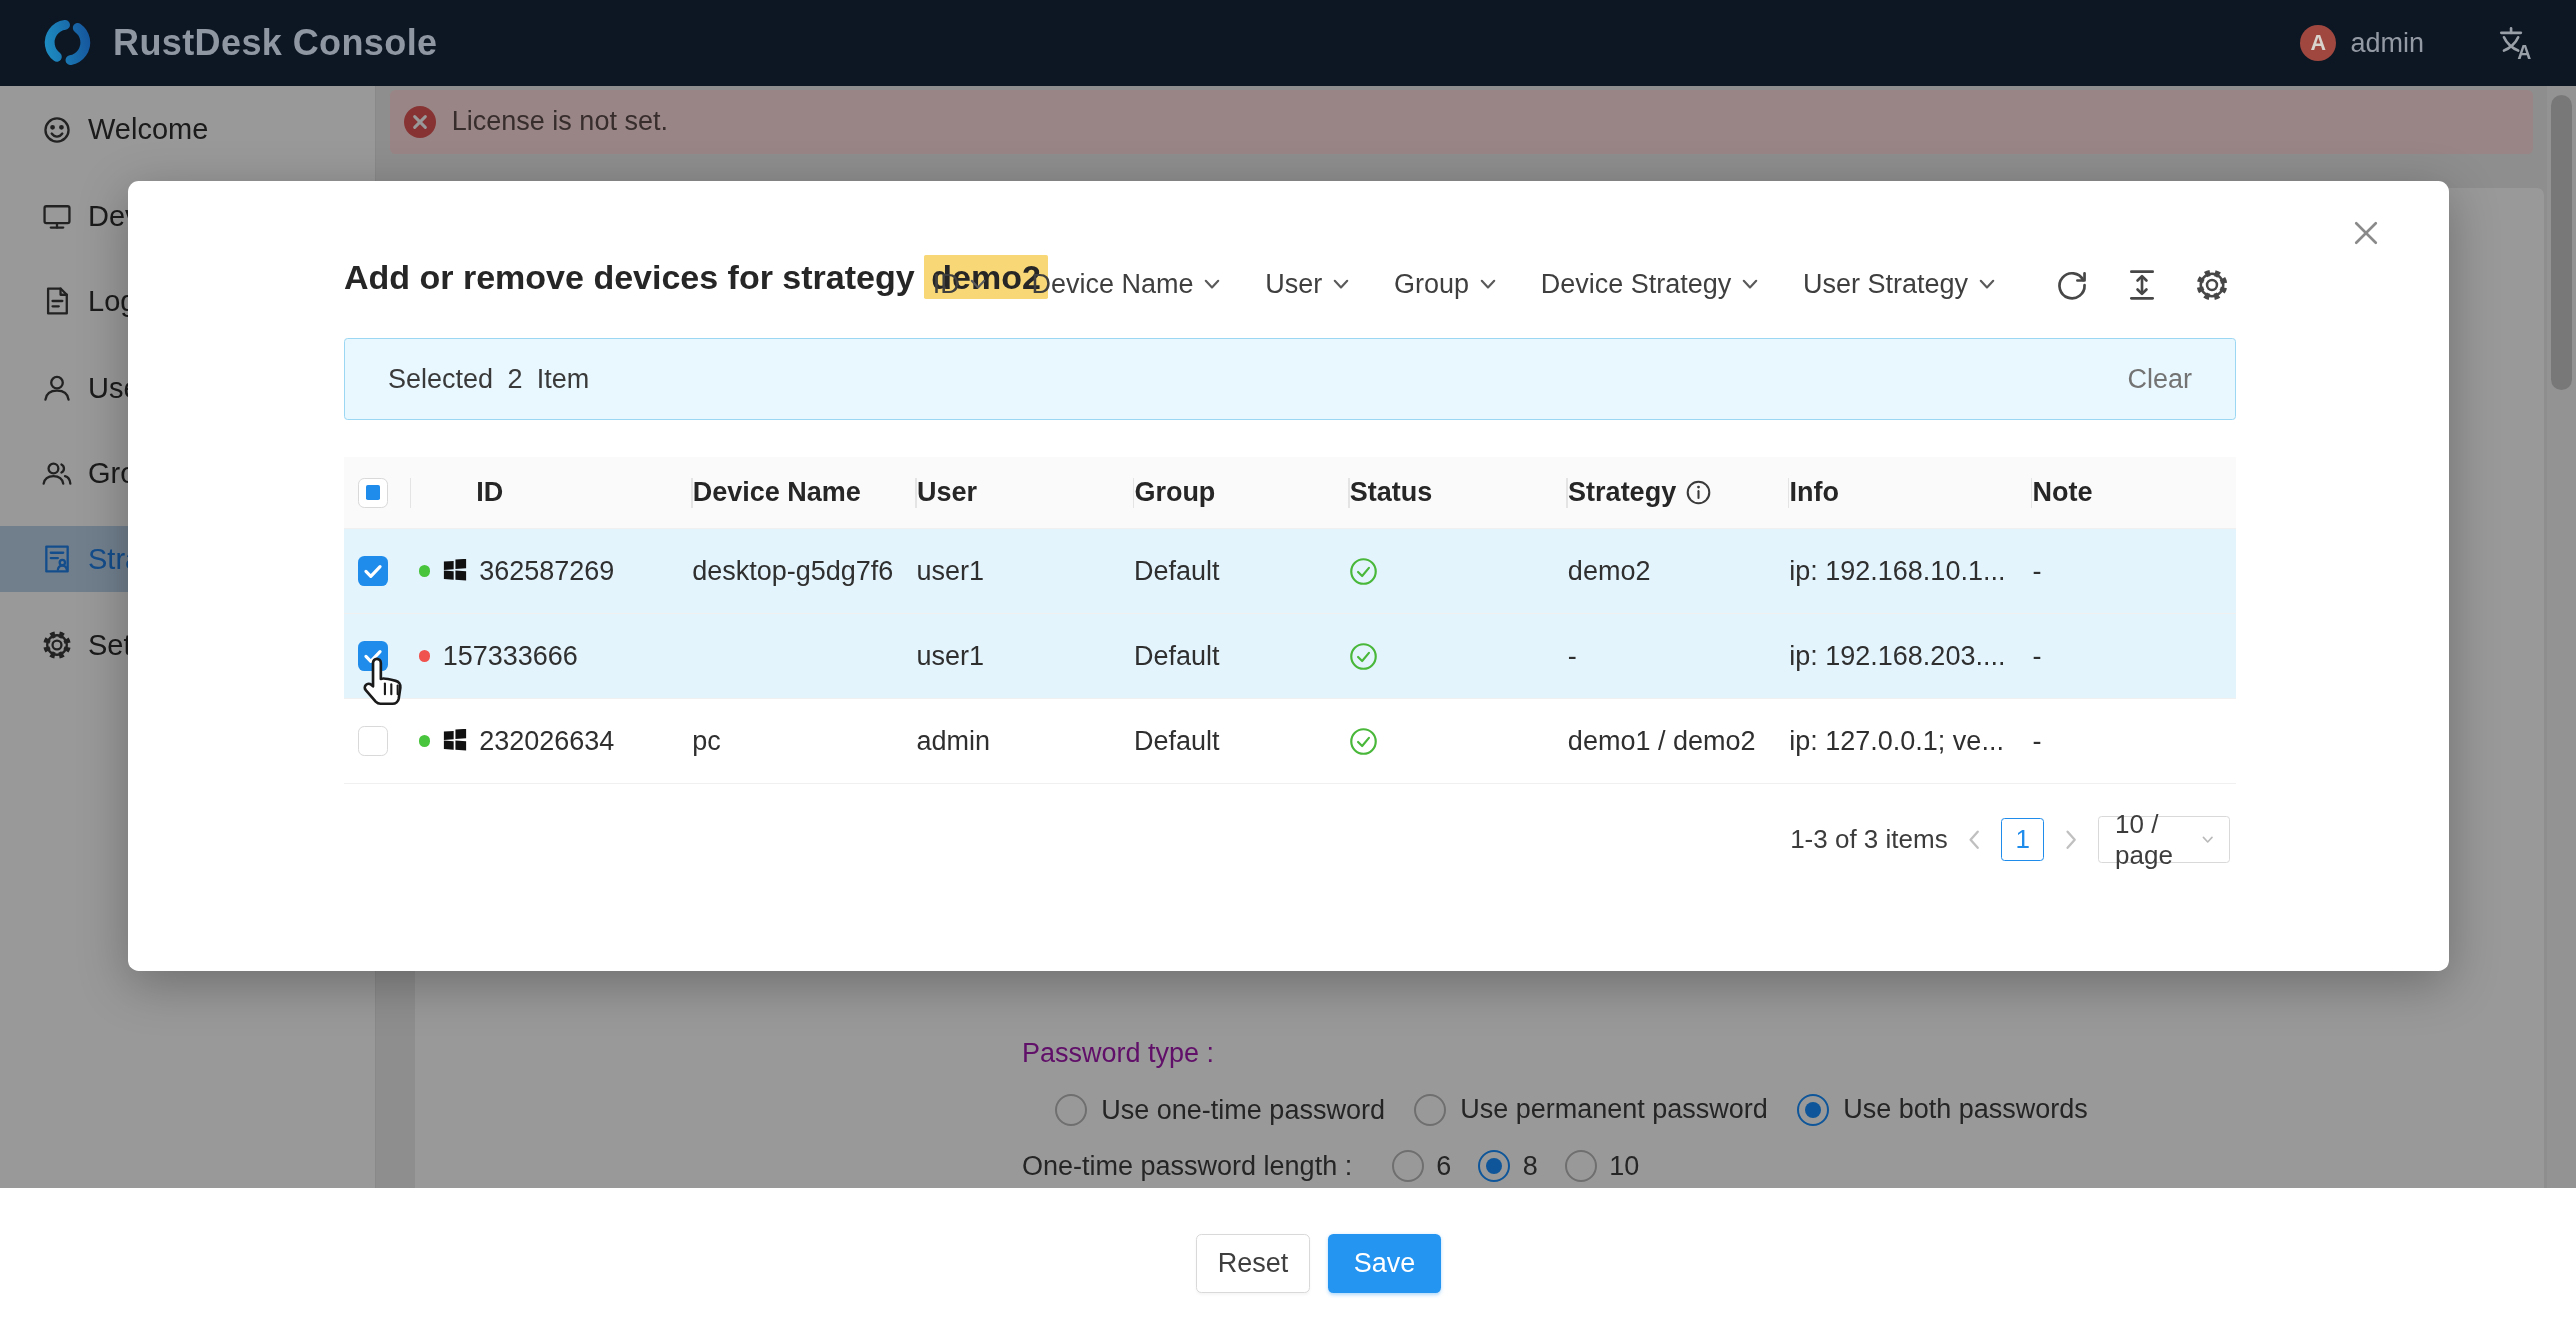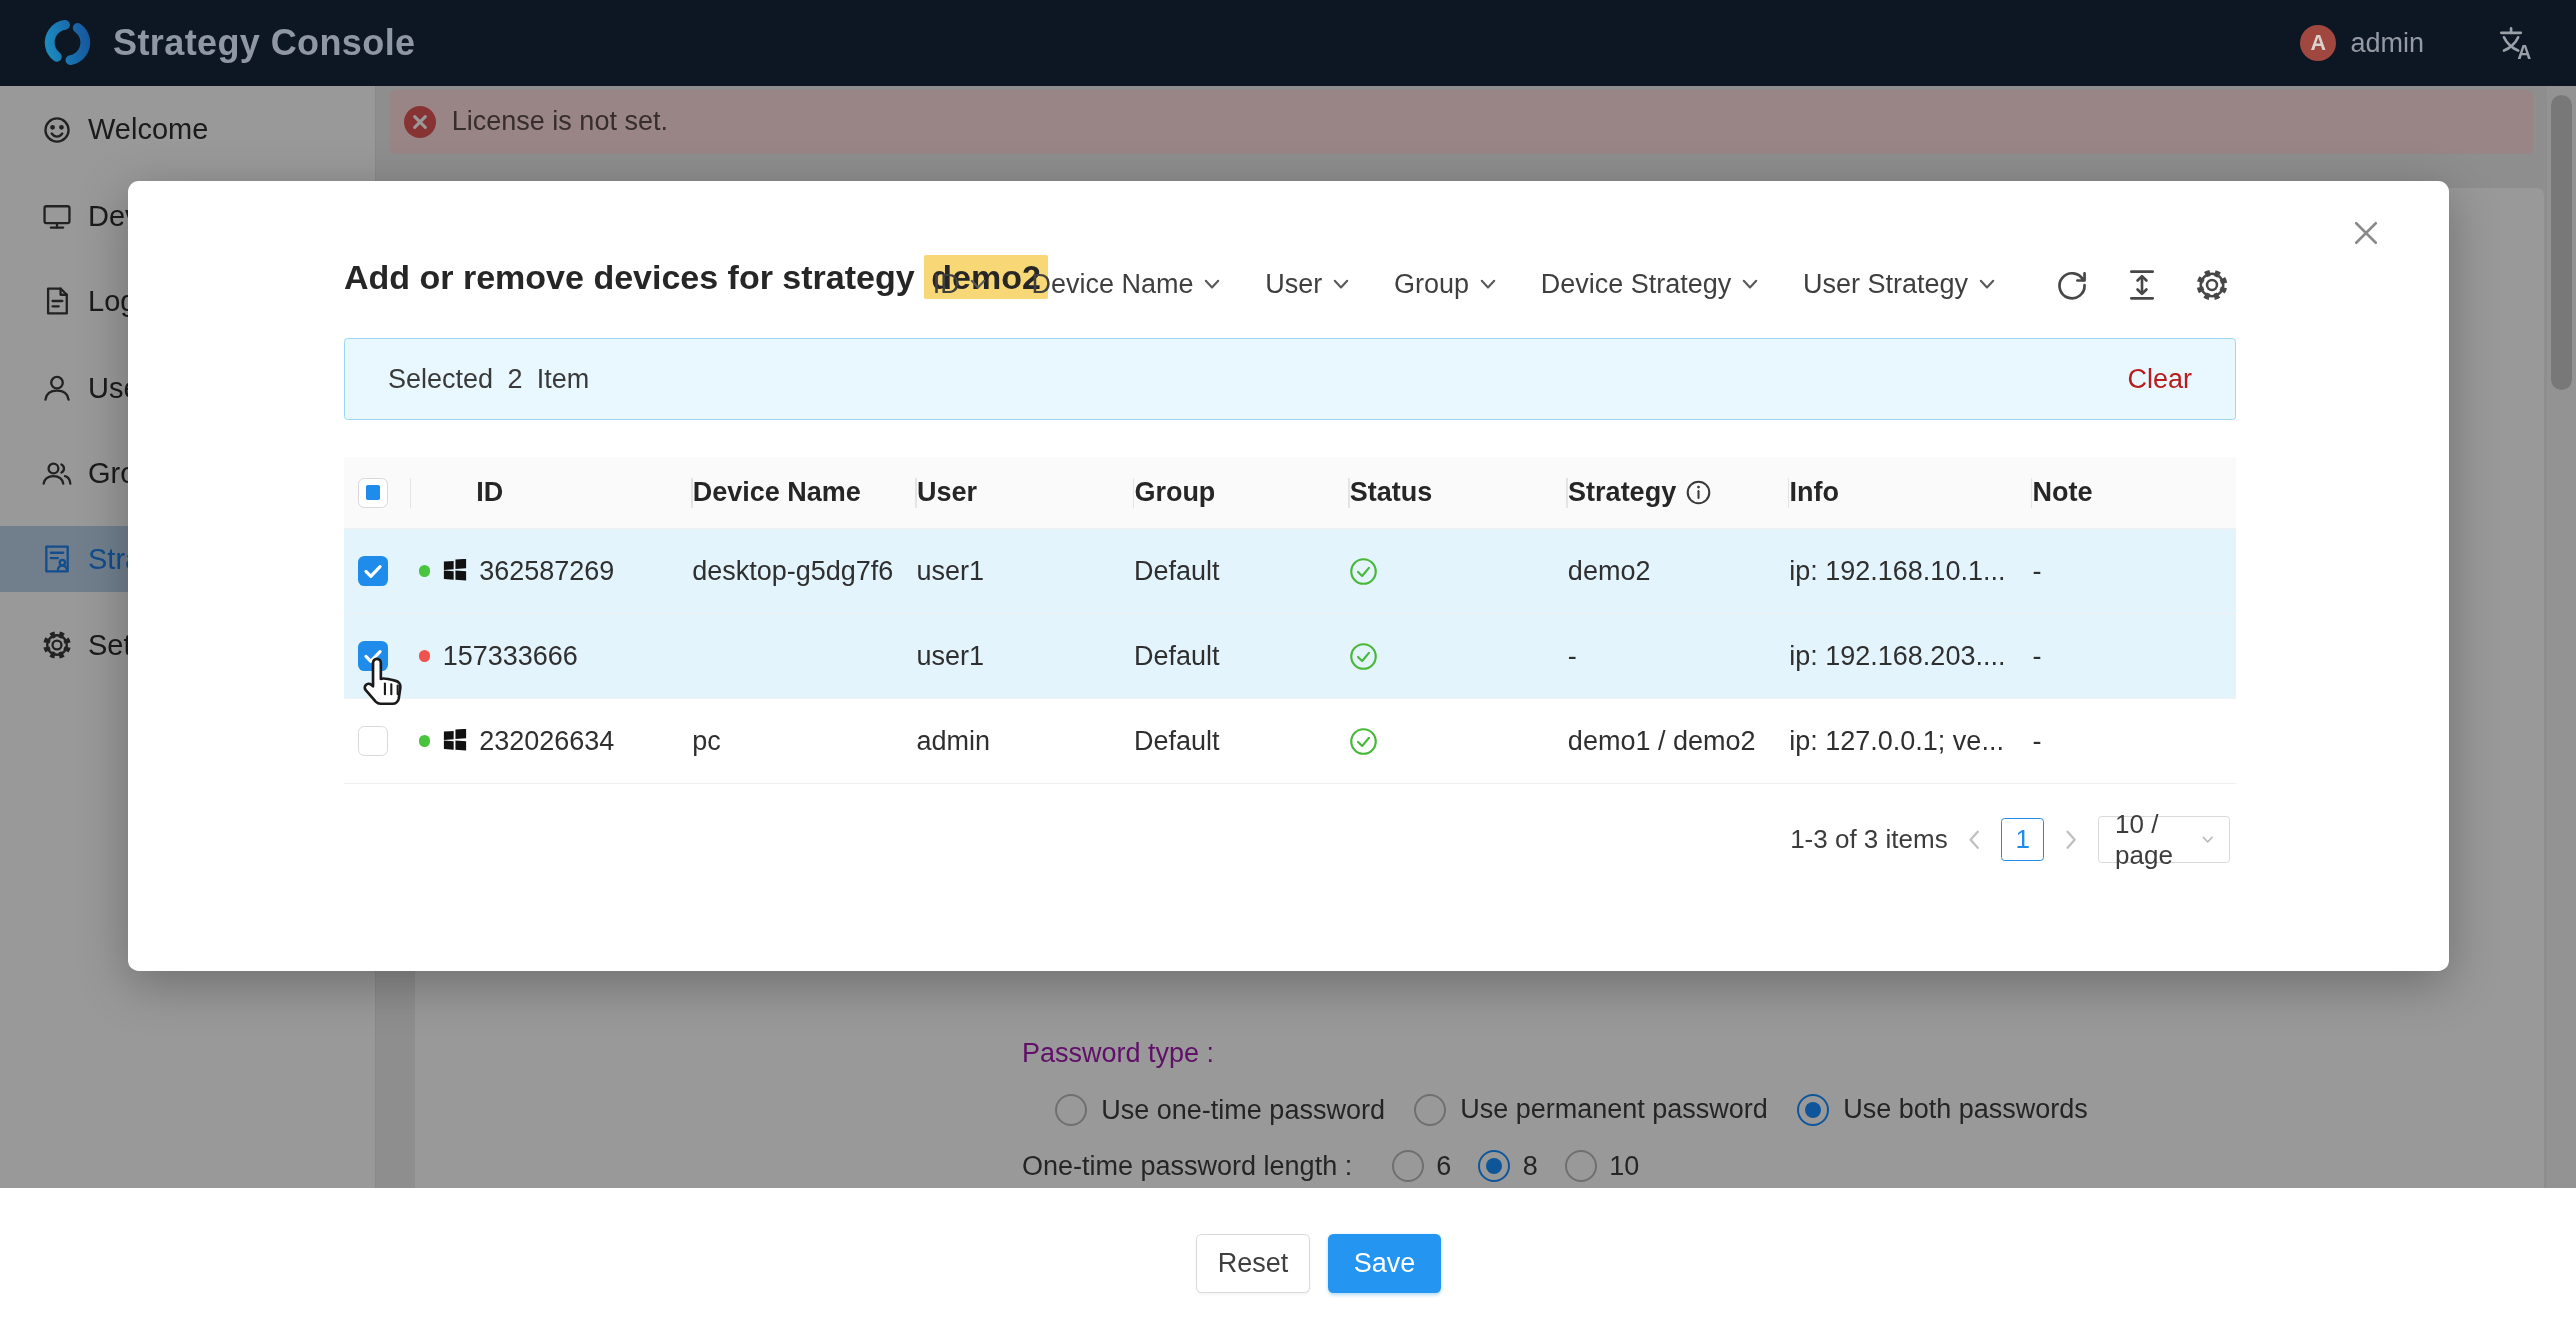--- a/index.html
+++ b/index.html
@@ -57,21 +57,21 @@
   .modal-title { position:absolute; left:216px; top:77px; font-size:34px; font-weight:600; color:#262626; white-space:nowrap; }
   .hl { background:#f8d876; padding:2.7px 7.2px; border-radius:1.8px; }
 
   .filters { position:absolute; top:82px; right:219px; height:43px; display:flex; align-items:center; gap:45px; }
   .filter-item { display:flex; align-items:center; gap:10.7px; font-size:27px; color:#3f3f3f; cursor:pointer; white-space:nowrap; }
   .tool-icons { display:flex; align-items:center; gap:34px; margin-left:14.3px; }
   .tool-btn { width:36px; height:36px; display:flex; align-items:center; justify-content:center; cursor:pointer; }
 
   .sel-bar { position:absolute; left:216px; top:157px; width:1892px; height:82px; background:#e9f7fe; border:1.8px solid #9bd7f3; border-radius:3.6px; display:flex; align-items:center; padding:0 43px; font-size:27px; color:#3a3a3a; }
   .sel-bar .sel-texts { display:flex; gap:14.3px; }
-  .sel-clear { margin-left:auto; color:#b91c1c; cursor:pointer; }
+  .sel-clear { margin-left:auto; color:#737373; cursor:pointer; }
 
   
   .dev-table { position:absolute; left:216px; top:276px; width:1892px; }
   .trow { display:flex; width:1892px; align-items:center; }
   .thead { height:72px; background:#fafafa; border-bottom:1.8px solid #f0f0f0; font-weight:600; color:#262626; }
   .tbody-row { height:85px; border-bottom:1.8px solid #f0f0f0; color:#2f2f2f; background:#ffffff; }
   .tbody-row.sel { background:#e4f4fd; }
   .tcell { position:relative; height:100%; display:flex; align-items:center; font-size:27px; }
   .thead .tcell:not(:last-child)::after { content:""; position:absolute; right:0; top:50%; transform:translateY(-50%); width:1.8px; height:30px; background:#e4e4e4; }
   .c-cb { width:68px; padding-left:14.3px; }
@@ -116,21 +116,21 @@
       <svg width="57" height="57" viewBox="0 0 64 64">
         <defs>
           <linearGradient id="lg" x1="0" y1="0" x2="1" y2="1">
             <stop offset="0" stop-color="#1e8fc2"></stop>
               <stop offset="1" stop-color="#15539a"></stop>
           </linearGradient>
         </defs>
         <circle cx="32" cy="32" r="20" fill="none" stroke="url(#lg)" stroke-width="11" stroke-dasharray="47 16" stroke-linecap="round" transform="rotate(-55 32 32)"></circle>
       </svg>
     </div>
-    <div class="app-title">Strategy Console</div>
+    <div class="app-title">RustDesk Console</div>
     <div class="hdr-right">
       <div class="hdr-user">
         <div class="avatar">A</div>
         <div class="hdr-username">admin</div>
       </div>
       <div class="lang-icon">
         <svg width="39" height="39" viewBox="0 0 44 44" stroke="#9aa0a8" fill="none" stroke-width="3" stroke-linecap="round">
           <line x1="6" y1="10" x2="28" y2="10"></line>
           <line x1="17" y1="5" x2="17" y2="10"></line>
           <path d="M9 15c3 7 10 13 16 15"></path>

